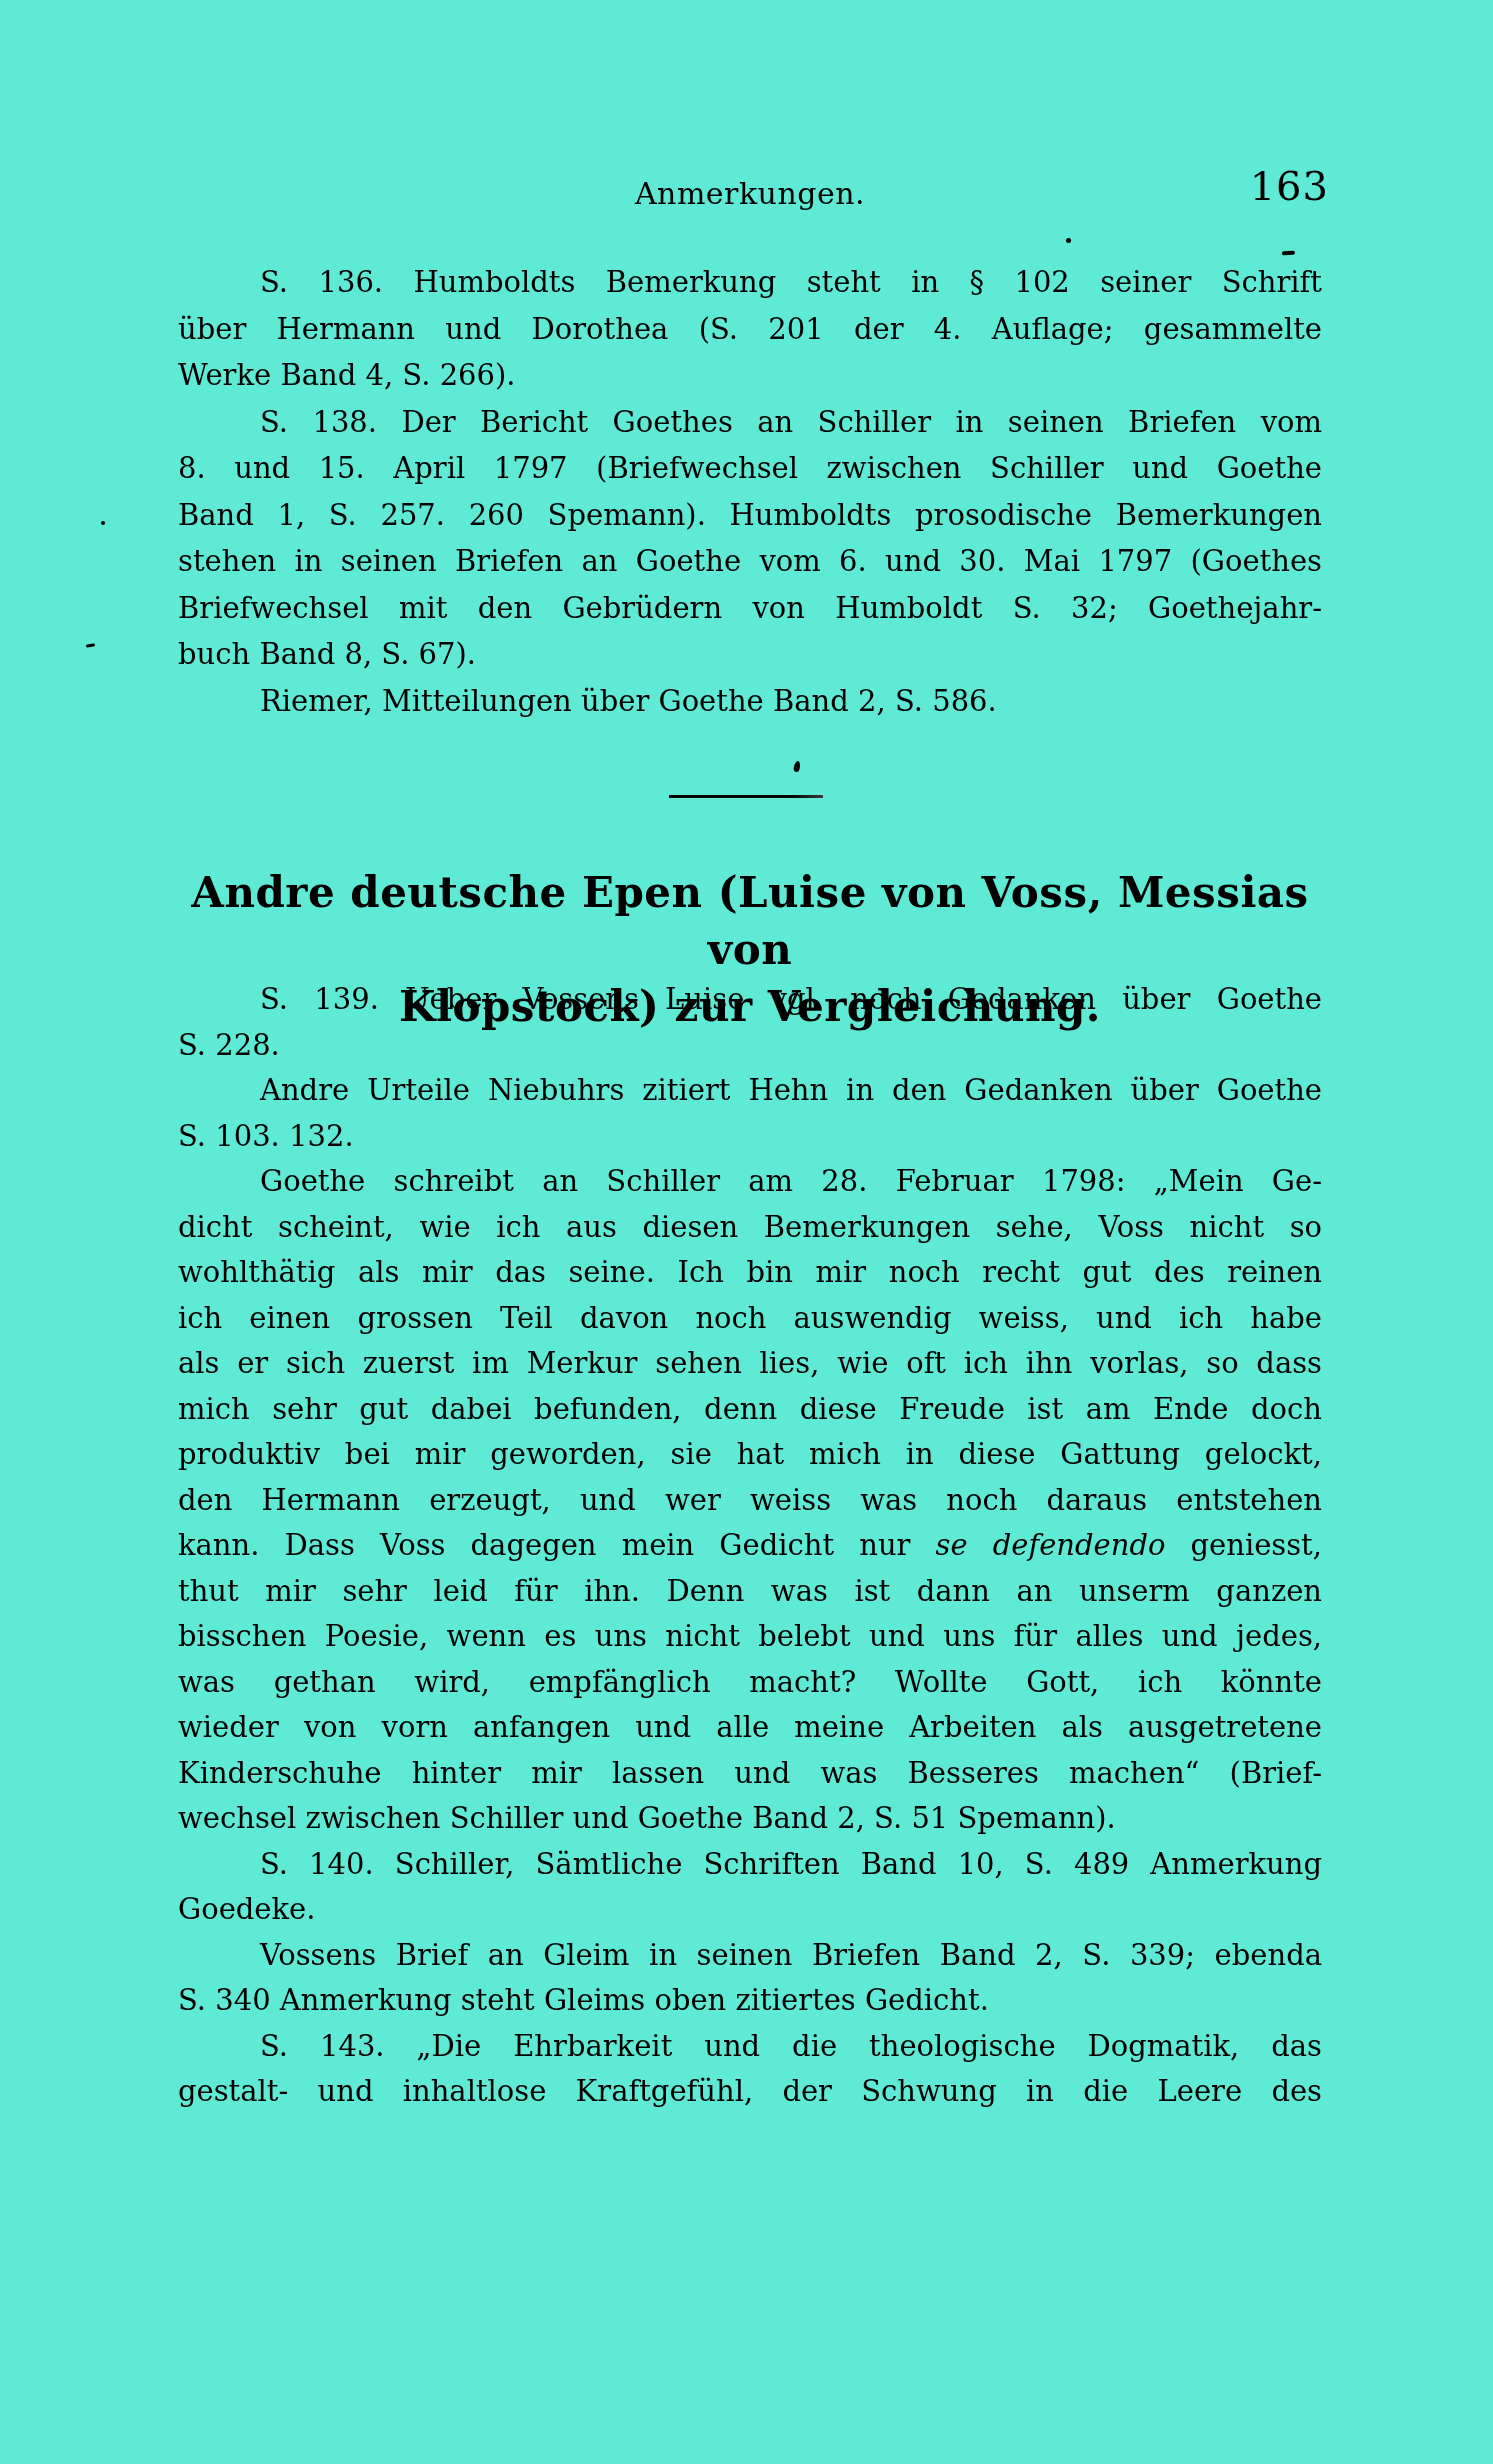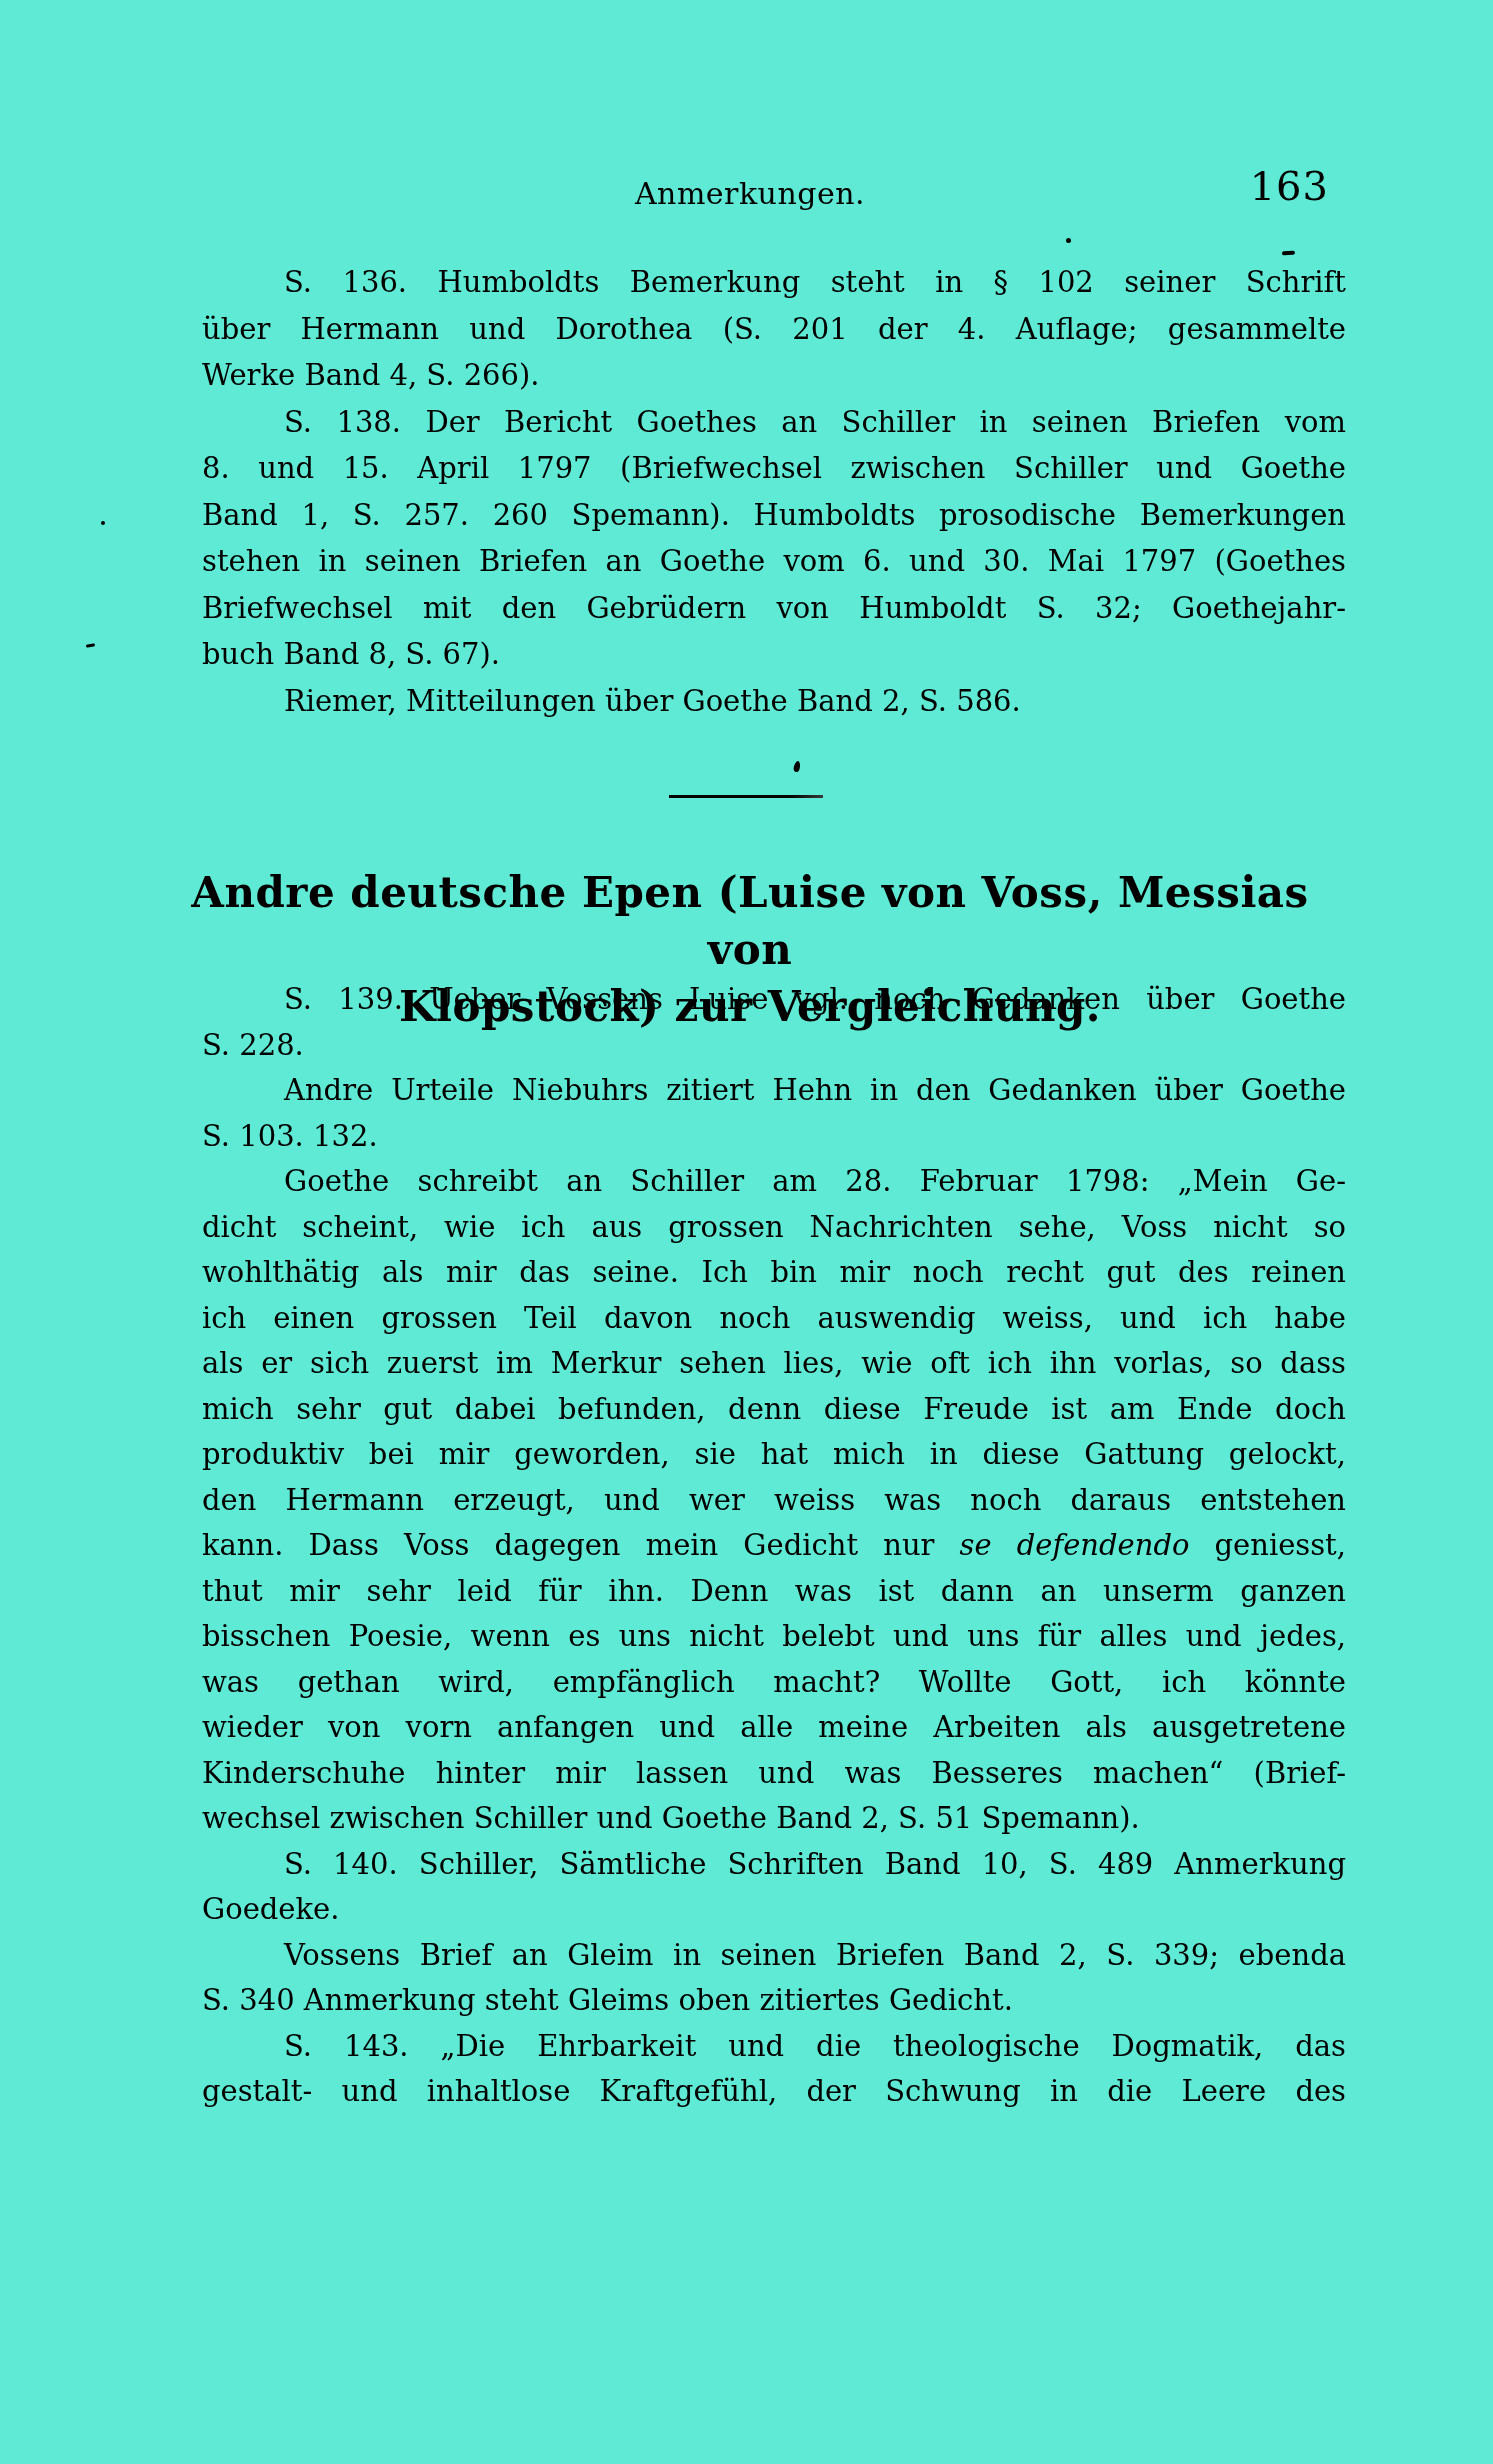--- a/index.html
+++ b/index.html
@@ -18,21 +18,21 @@
   .page-num{
     position:absolute;top:163px;right:164px;
     font-size:40px;letter-spacing:1px;
   }
   .textblock{
     position:absolute;left:178px;width:1144px;
     font-size:29px;
   }
   #block1{top:259px;line-height:46.5px;}
   #block2{top:977px;line-height:45.5px;}
-  .tline{width:100%;margin-left:24px;}
+  .tline{width:100%;}
   .tline.just{text-align:justify;text-align-last:justify;}
   .tline.left{text-align:right;text-align-last:left;}
   .tline.indent{padding-left:82px;box-sizing:border-box;}
   .it{font-style:italic;}
   .section-heading{
     position:absolute;top:864px;left:178px;width:1144px;
     text-align:center;font-weight:bold;font-size:42px;
     line-height:57px;letter-spacing:0.5px;
   }
   .divider{
@@ -84,21 +84,21 @@
     <div>Andre deutsche Epen (Luise von Voss, Messias von</div>
     <div>Klopstock) zur Vergleichung.</div>
   </div>
 
   <div id="block2" class="textblock">
       <div class="tline just indent"><span>S. 139.  Ueber Vossens Luise vgl. noch Gedanken über Goethe</span></div>
       <div class="tline left"><span>S. 228.</span></div>
       <div class="tline just indent"><span>Andre Urteile Niebuhrs zitiert Hehn in den Gedanken über Goethe</span></div>
       <div class="tline left"><span>S. 103. 132.</span></div>
       <div class="tline just indent"><span>Goethe schreibt an Schiller am 28. Februar 1798: „Mein Ge-</span></div>
-      <div class="tline just"><span>dicht scheint, wie ich aus grossen Nachrichten sehe, Voss nicht so</span></div>
+      <div class="tline just"><span>dicht scheint, wie ich aus diesen Bemerkungen sehe, Voss nicht so</span></div>
       <div class="tline just"><span>wohlthätig als mir das seine. Ich bin mir noch recht gut des reinen</span></div>
       <div class="tline just"><span>ich einen grossen Teil davon noch auswendig weiss, und ich habe</span></div>
       <div class="tline just"><span>als er sich zuerst im Merkur sehen lies, wie oft ich ihn vorlas, so dass</span></div>
       <div class="tline just"><span>mich sehr gut dabei befunden, denn diese Freude ist am Ende doch</span></div>
       <div class="tline just"><span>produktiv bei mir geworden, sie hat mich in diese Gattung gelockt,</span></div>
       <div class="tline just"><span>den Hermann erzeugt, und wer weiss was noch daraus entstehen</span></div>
       <div class="tline just"><span>kann.  Dass Voss dagegen mein Gedicht nur </span><span class="it">se defendendo</span><span> geniesst,</span></div>
       <div class="tline just"><span>thut mir sehr leid für ihn.  Denn was ist dann an unserm ganzen</span></div>
       <div class="tline just"><span>bisschen Poesie, wenn es uns nicht belebt und uns für alles und jedes,</span></div>
       <div class="tline just"><span>was gethan wird, empfänglich macht?  Wollte Gott, ich könnte</span></div>

